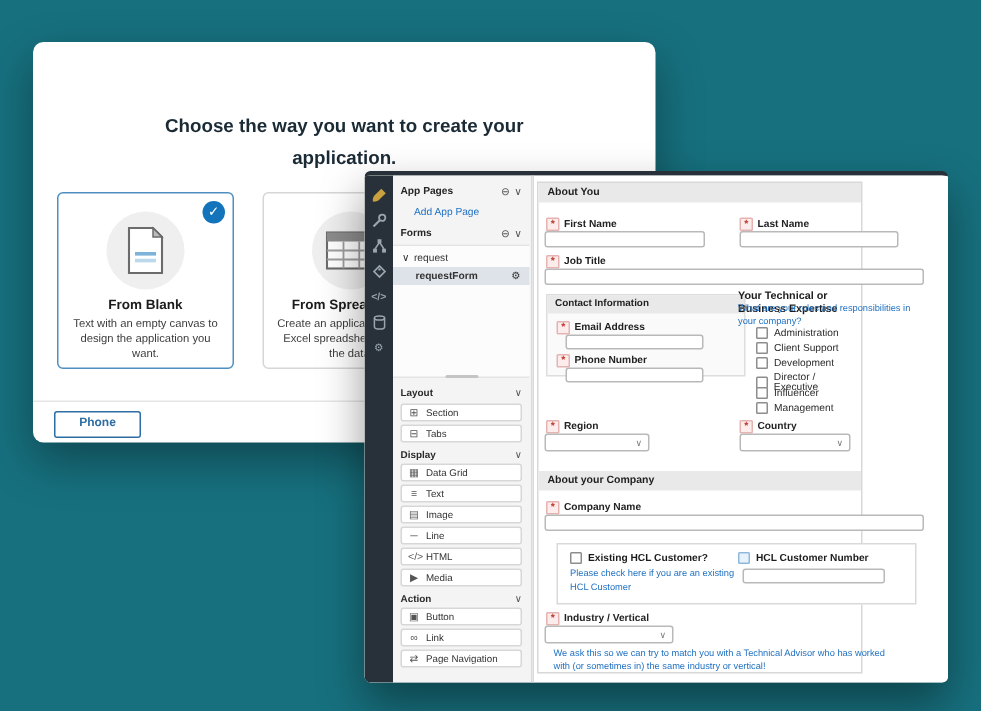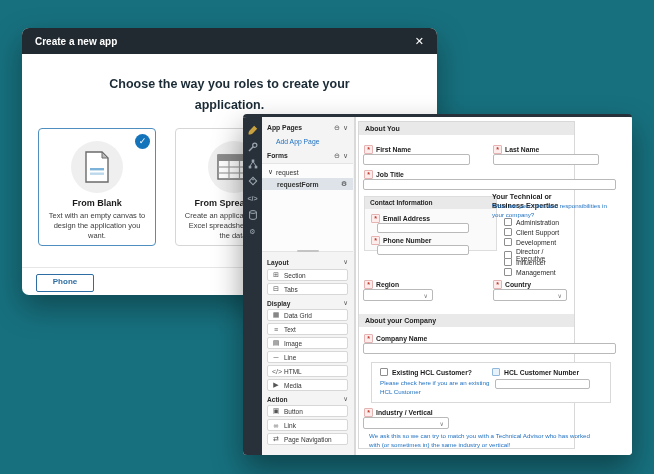--- a/index.html
+++ b/index.html
@@ -75,26 +75,22 @@
   .cblbl{font-size:6.8px;color:#2b2b2b;}
   .cblbl.b{font-weight:bold;color:#1c1c1c;}
   .hclbox{position:absolute;border:1px solid #d9d9d9;background:#fff;box-sizing:border-box;}
 </style>
 </head>
 <body>
 
 <div class="stage">
 
   <div class="modal">
-    <div class="modal-header">
-      <span class="modal-title">Create a new app</span>
-      <span class="modal-close">✕</span>
-    </div>
     <div class="modal-heading">
-        <span>Choose the way you roles to create your application.</span>
+        <span>Choose the way you want to create your application.</span>
       </div>
 
     <div class="card selected" style="left:16px;">
       <div class="card-badge">✓</div>
       <div class="card-iconwrap">
         <svg width="26" height="32" viewBox="0 0 26 32">
           <path d="M2 1 h16 l6 6 v24 h-22 z" fill="#fff" stroke="#6b6b6b" stroke-width="1.4"></path>
           <path d="M18 1 v6 h6 z" fill="#bdbdbd" stroke="#6b6b6b" stroke-width="1"></path>
           <rect x="6" y="17" width="14" height="2.4" fill="#7db3d8"></rect>
           <rect x="6" y="21.5" width="14" height="2.4" fill="#bcd8ec"></rect>

